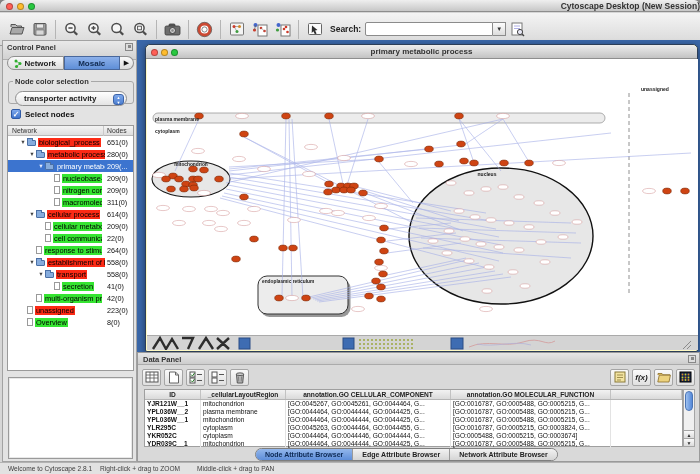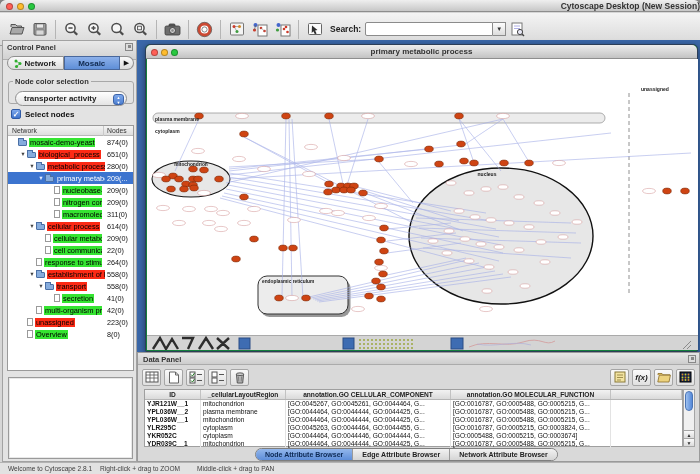--- a/index.html
+++ b/index.html
@@ -49,21 +49,21 @@
 .ticon.file{width:6px;height:8px;background:#fff;border:1px solid #9a9a9a}
 .tlabel{overflow:hidden;text-overflow:clip;padding:0 1px;color:#000}
 .tlabel.bg-green{background:#35e431}
 .tlabel.bg-red{background:#fc2a15}
 .trow.sel .tlabel{background:transparent;color:#fff}
 .tcount{position:absolute;left:99px;top:1.5px;font-size:7.2px;color:#111}
 .trow.sel .tcount{color:#fff}
 .overview{position:absolute;left:5px;top:336px;width:125px;height:82px;background:#fff;border:1px solid #9a9a9a;box-shadow:inset 0 0 0 1px #e8e8e8}
 
 .desktop{position:absolute;left:137px;top:40px;width:563px;height:422px;background:#3a67a8}
-.netwin{position:absolute;left:8px;top:4px;width:553px;height:308px;background:#15803d;border:1px solid #2c3e57;border-radius:5px 5px 2px 2px;box-shadow:0 2px 6px rgba(0,0,0,.45)}
+.netwin{position:absolute;left:8px;top:4px;width:553px;height:308px;background:#fef9c3;border:1px solid #2c3e57;border-radius:5px 5px 2px 2px;box-shadow:0 2px 6px rgba(0,0,0,.45)}
 .nw-title{position:relative;height:14px;background:linear-gradient(#ededed,#c3c3c3);border-bottom:1px solid #8e8e8e;border-radius:5px 5px 0 0}
 .nw-title .title{display:block;text-align:center;font-size:8px;font-weight:bold;color:#333;line-height:14px}
 .nw-title .tl{top:3.5px;width:7px;height:7px}
 .nw-title .tl.r{left:5px}.nw-title .tl.y{left:15px}.nw-title .tl.g{left:25px}
 .canvas{position:absolute;left:1px;top:14px;width:551px;height:276px;background:#fff;overflow:hidden}
 .glitch{position:absolute;left:1px;top:290px;width:551px;height:15px;background:#d4d4d4;border-top:1px solid #aaa;overflow:hidden}
 
 .dpanel{position:absolute;left:137px;top:352px;width:563px;height:110px;background:#d9d9d9;border:1px solid #9a9a9a}
 .dp-head{position:absolute;left:0;top:0;width:100%;height:12px;background:linear-gradient(#e6e6e6,#cdcdcd);border-bottom:1px solid #ababab;font-size:7.5px;font-weight:bold;color:#333;padding:1.5px 0 0 5px}
 .dp-toolbar{position:absolute;left:4px;top:14px;width:553px;height:20px;display:flex;align-items:center;gap:3px}
@@ -277,27 +277,20 @@
       <span class="checkbox">✓</span>
       <span class="checklabel">Select nodes</span>
     </div>
     <div class="treebox">
       <div class="treehead">
         <span class="c1">Network</span>
         <span class="dv"></span>
         <span class="c2">Nodes</span>
       </div>
       <div id="tree-rows">
-          <div class="trow">
-            <span class="ind" style="flex-basis: 2px;"></span>
-            <span class="arw"></span>
-            <span class="ticon folder"></span>
-            <span class="tlabel bg-green" style="max-width: 76px;">mosaic-demo-yeast</span>
-            <span class="tcount">874(0)</span>
-          </div>
           <div class="trow">
             <span class="ind" style="flex-basis: 11px;"></span>
             <span class="arw">▼</span>
             <span class="ticon folder"></span>
             <span class="tlabel bg-red" style="max-width: 67px;">biological_process</span>
             <span class="tcount">651(0)</span>
           </div>
           <div class="trow">
             <span class="ind" style="flex-basis: 20px;"></span>
             <span class="arw">▼</span>

